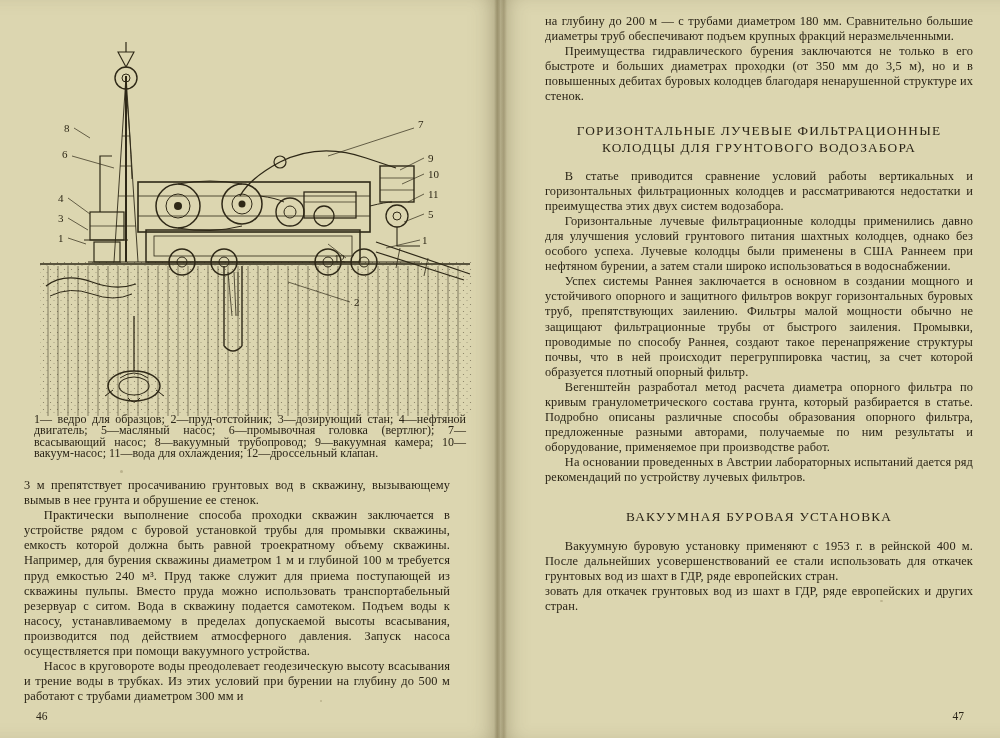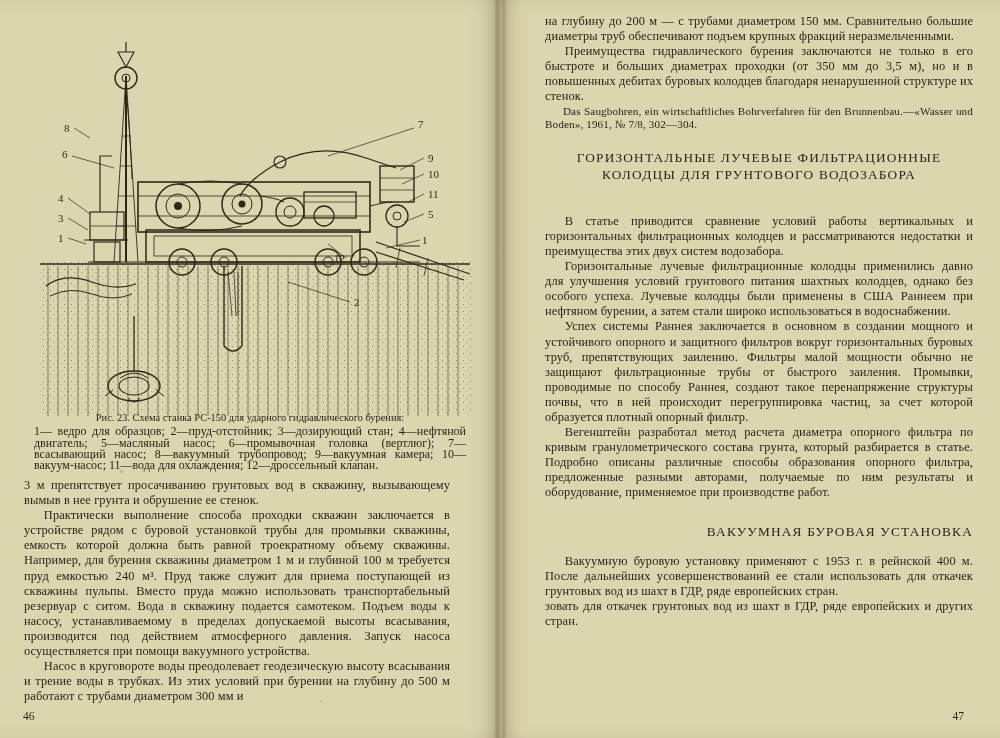--- a/index.html
+++ b/index.html
@@ -59,23 +59,23 @@
     margin-top: 7px;
     text-indent: 1.6em;
   }
 
   h2.sec {
     font-size: 13.3px;
     line-height: 17px;
     text-align: center;
     font-weight: normal;
     letter-spacing: 1.2px;
-    margin: 17px 0 31px 0;
-  }
-  h2.sec.single { margin: 22px 0 14px 0; text-align: right; }
+    margin: 17px 0 13px 0;
+  }
+  h2.sec.single { margin: 22px 0 14px 0; }
 
   
   .figure {
     position: absolute;
     left: 28px; top: 16px;
     width: 444px; height: 400px;
   }
   .figcap {
     position: absolute;
     left: 34px; top: 412px; width: 432px;
@@ -90,21 +90,21 @@
     text-align: justify;
     margin-top: 2px;
   }
 
   .folio {
     position: absolute;
     bottom: 16px;
     font-size: 11.5px;
     color: #2a2417;
   }
-  .folio-left { left: 23px; }
+  .folio-left { left: 36px; }
   .folio-right { right: 36px; margin-left: 16px; }
 </style>
 </head>
 <body>
 
 <div class="page">
   <div class="leaf leaf-left"></div>
   <div class="leaf leaf-right"></div>
   <div class="gutter"></div>
 
@@ -239,41 +239,40 @@
         <text x="400" y="202">5</text>
         <text x="394" y="228">1</text>
         <text x="306" y="246">12</text>
         <text x="326" y="290">2</text>
       </g>
       <path d="M322 286 L260 266" stroke="#2e2817" stroke-width="0.7" fill="none"></path>
     </svg>
   </div>
 
   <div class="figcap">
-    <div>Рис. 23. Схема станка РС-150 для ударного гидравлического бурения:</div>
     <div class="legend">1— ведро для образцов; 2—пруд-отстойник; 3—дозирующий стан; 4—нефтяной двигатель; 5—масляный насос; 6—промывочная головка (вертлюг); 7—всасывающий насос; 8—вакуумный трубопровод; 9—вакуумная камера; 10—вакуум-насос; 11—вода для охлаждения; 12—дроссельный клапан.</div>
   </div>
 
   <div class="col left-col">
     <p class="noind">3 м препятствует просачиванию грунтовых вод в скважину, вызывающему вымыв в нее грунта и обрушение ее стенок.</p>
     <p>Практически выполнение способа проходки скважин заключается в устройстве рядом с буровой установкой трубы для промывки скважины, емкость которой должна быть равной троекратному объему скважины. Например, для бурения скважины диаметром 1 м и глубиной 100 м требуется пруд емкостью 240 м³. Пруд также служит для приема поступающей из скважины пульпы. Вместо пруда можно использовать транспортабельный резервуар с ситом. Вода в скважину подается самотеком. Подъем воды к насосу, устанавливаемому в пределах допускаемой высоты всасывания, производится под действием атмосферного давления. Запуск насоса осуществляется при помощи вакуумного устройства.</p>
     <p>Насос в круговороте воды преодолевает геодезическую высоту всасывания и трение воды в трубках. Из этих условий при бурении на глубину до 500 м работают с трубами диаметром 300 мм и</p>
   </div>
 
   <div class="col right-col">
-    <p class="noind">на глубину до 200 м — с трубами диаметром 150 мм. Сравнительно большие диаметры труб обеспечивают подъем крупных фракций неразмельченными.</p>
+    <p class="noind">на глубину до 200 м — с трубами диаметром 180 мм. Сравнительно большие диаметры труб обеспечивают подъем крупных фракций неразмельченными.</p>
     <p>Преимущества гидравлического бурения заключаются не только в его быстроте и больших диаметрах проходки (от 350 мм до 3,5 м), но и в повышенных дебитах буровых колодцев благодаря ненарушенной структуре их стенок.</p>
-    <p class="ref">Das Saugbohren, ein wirtschaftliches Bohrverfahren für den Brunnenbau.—«Wasser und Boden», 1961, № 7/8, 302—304.</p>
 
     <h2 class="sec">ГОРИЗОНТАЛЬНЫЕ ЛУЧЕВЫЕ ФИЛЬТРАЦИОННЫЕ КОЛОДЦЫ ДЛЯ ГРУНТОВОГО ВОДОЗАБОРА</h2>
 
     <p>В статье приводится сравнение условий работы вертикальных и горизонтальных фильтрационных колодцев и рассматриваются недостатки и преимущества этих двух систем водозабора.</p>
     <p>Горизонтальные лучевые фильтрационные колодцы применились давно для улучшения условий грунтового питания шахтных колодцев, однако без особого успеха. Лучевые колодцы были применены в США Раннеем при нефтяном бурении, а затем стали широко использоваться в водоснабжении.</p>
     <p>Успех системы Раннея заключается в основном в создании мощного и устойчивого опорного и защитного фильтров вокруг горизонтальных буровых труб, препятствующих заилению. Фильтры малой мощности обычно не защищают фильтрационные трубы от быстрого заиления. Промывки, проводимые по способу Раннея, создают такое перенапряжение структуры почвы, что в ней происходит перегруппировка частиц, за счет которой образуется плотный опорный фильтр.</p>
     <p>Вегенштейн разработал метод расчета диаметра опорного фильтра по кривым гранулометрического состава грунта, который разбирается в статье. Подробно описаны различные способы образования опорного фильтра, предложенные разными авторами, получаемые по ним результаты и оборудование, применяемое при производстве работ.</p>
+    <p>На основании проведенных в Австрии лабораторных испытаний дается ряд рекомендаций по устройству лучевых фильтров.</p>
 
 
     <h2 class="sec single">ВАКУУМНАЯ БУРОВАЯ УСТАНОВКА</h2>
 
     <p>Вакуумную буровую установку применяют с 1953 г. в рейнской 400 м. После дальнейших усовершенствований ее стали использовать для откачек грунтовых вод из шахт в ГДР, ряде европейских стран.</p>
     <p class="noind">зовать для откачек грунтовых вод из шахт в ГДР, ряде европейских и других стран.</p>
   </div>
 
   <div class="folio folio-left">46</div>
   <div class="folio folio-right">47</div>

